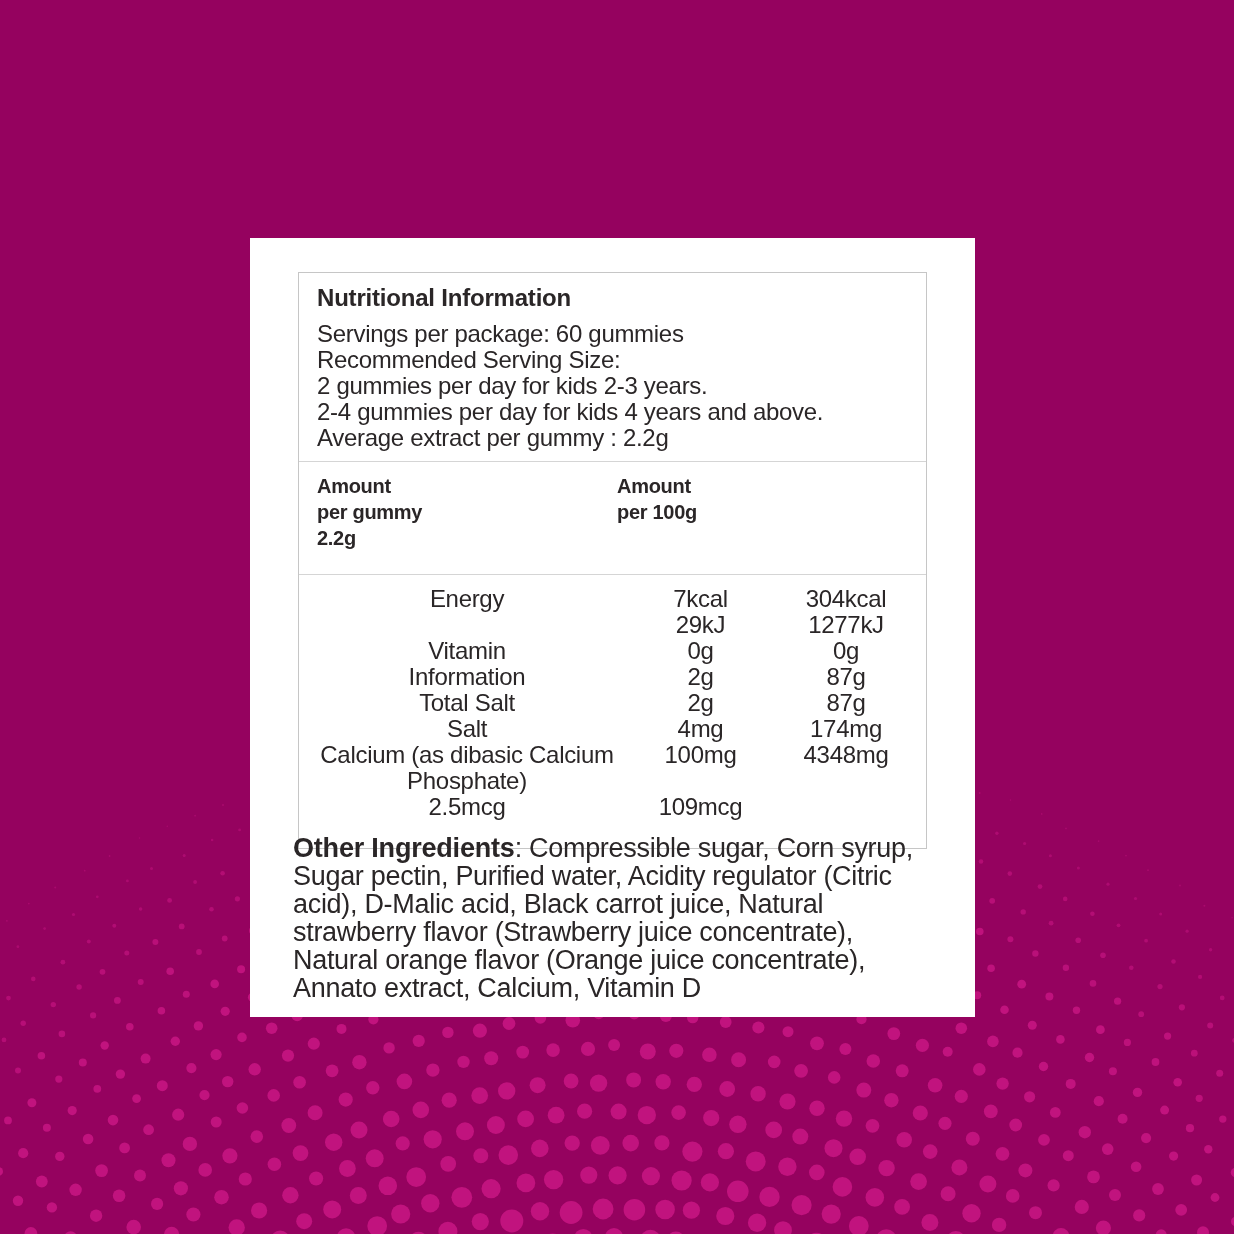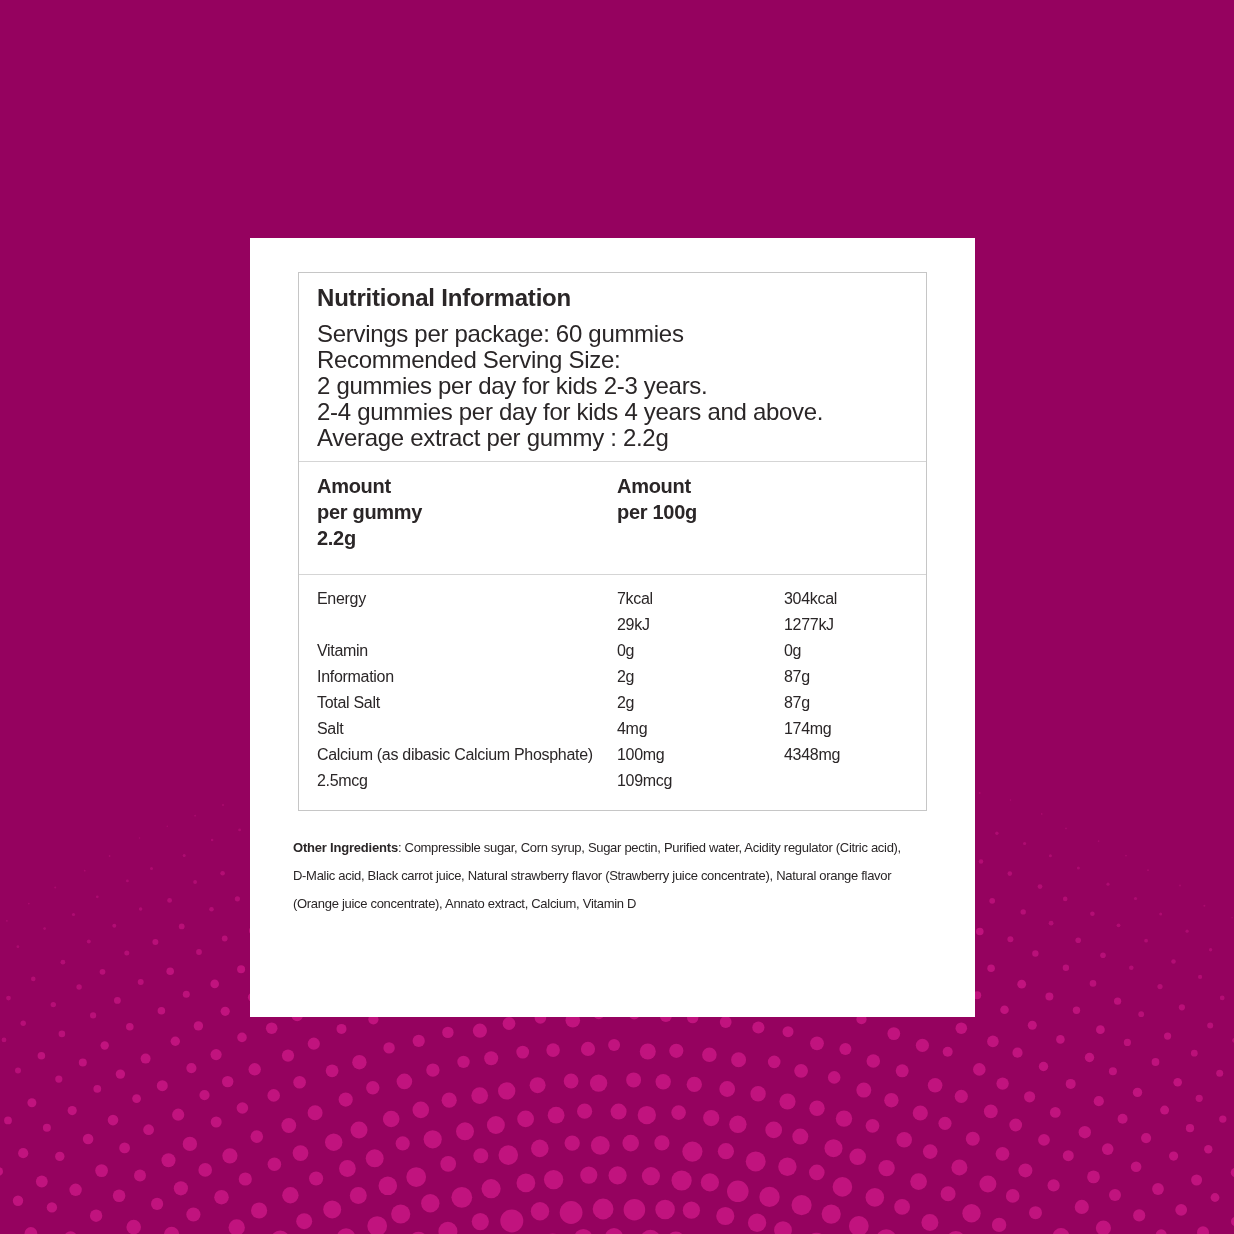--- a/index.html
+++ b/index.html
@@ -21,21 +21,21 @@
     left: 250px; top: 238px;
     width: 725px; height: 779px;
     background: #FFFFFF;
   }
   .nutri-box {
     position: absolute;
     left: 48px; top: 34px;
     width: 629px;
     box-sizing: border-box;
     border: 1.5px solid #C6C6C6;
-    padding: 8px 18px 8px 18px;
+    padding: 8px 18px 20px 18px;
     letter-spacing: -0.3px;
   }
   .panel-title {
     font-size: 24px;
     font-weight: bold;
     line-height: 30px;
     margin: 2px 0 8px 0;
     letter-spacing: -0.2px;
   }
   .serving-info { font-size: 24px; line-height: 26px; }
@@ -46,31 +46,31 @@
   }
   .table-header {
     display: grid;
     grid-template-columns: 300px 167px 1fr;
     font-weight: bold;
     font-size: 20px;
     line-height: 26px;
     padding: 11px 0 13px 0;
     white-space: pre-line;
   }
-  .table-body { padding: 11px 0 8px 0; font-size: 16px; line-height: 26px; }
+  .table-body { padding: 11px 0 8px 0; font-size: 24px; line-height: 26px; text-align: center; }
   .nutri-row {
     display: grid;
     grid-template-columns: 300px 167px 1fr;
   }
   .nutri-row > div { white-space: pre-line; }
   .ingredients {
     position: absolute;
     left: 43px; top: 596px;
     width: 622px;
-    font-size: 13px;
+    font-size: 27px;
     line-height: 28px;
     letter-spacing: -0.3px;
   }
   .ingredients b { letter-spacing: -0.2px; }
 </style>
 </head>
 <body>
 
 <svg id="halftone" class="halftone" viewBox="0 0 1234 1234" xmlns="http://www.w3.org/2000/svg">
     <circle cx="614.0" cy="1237.0" r="9.0" fill="#C1137E" opacity="1.00"></circle>

